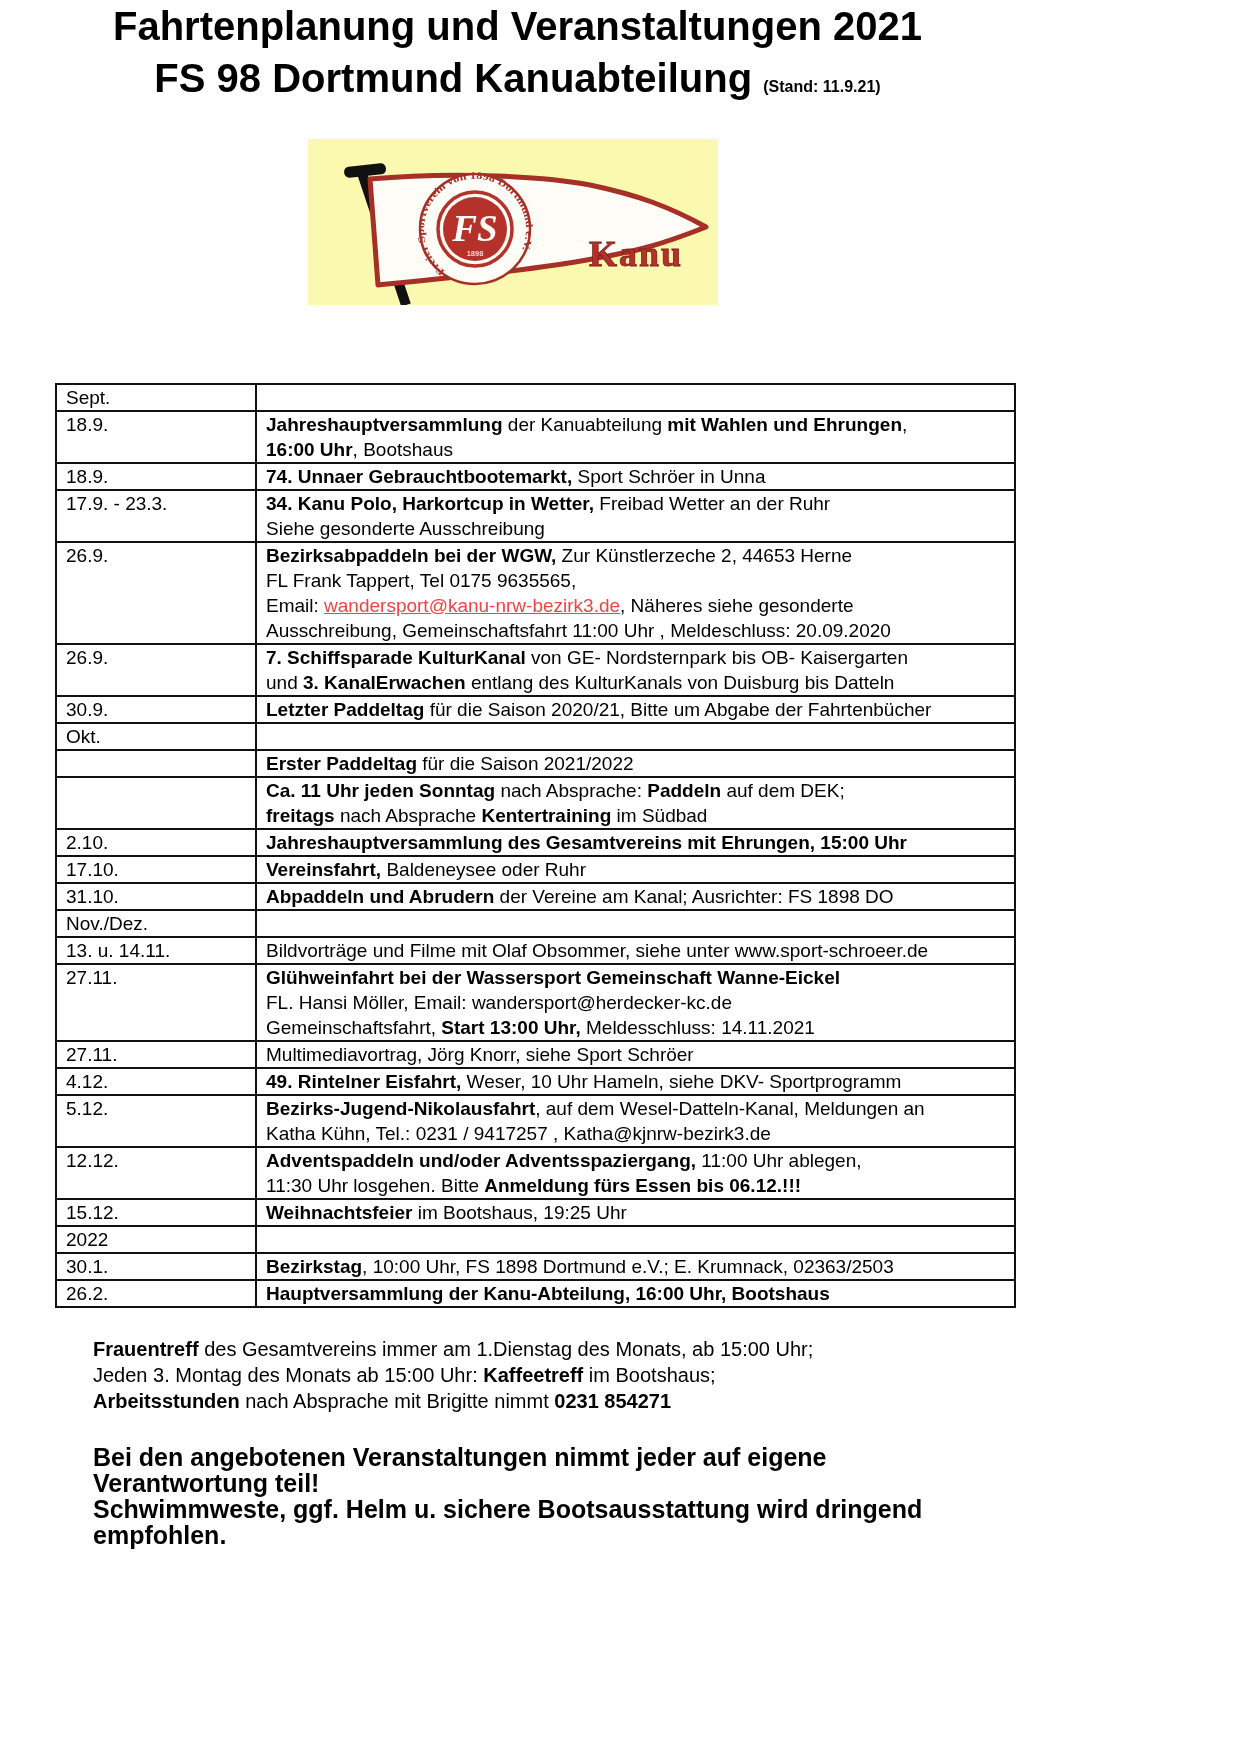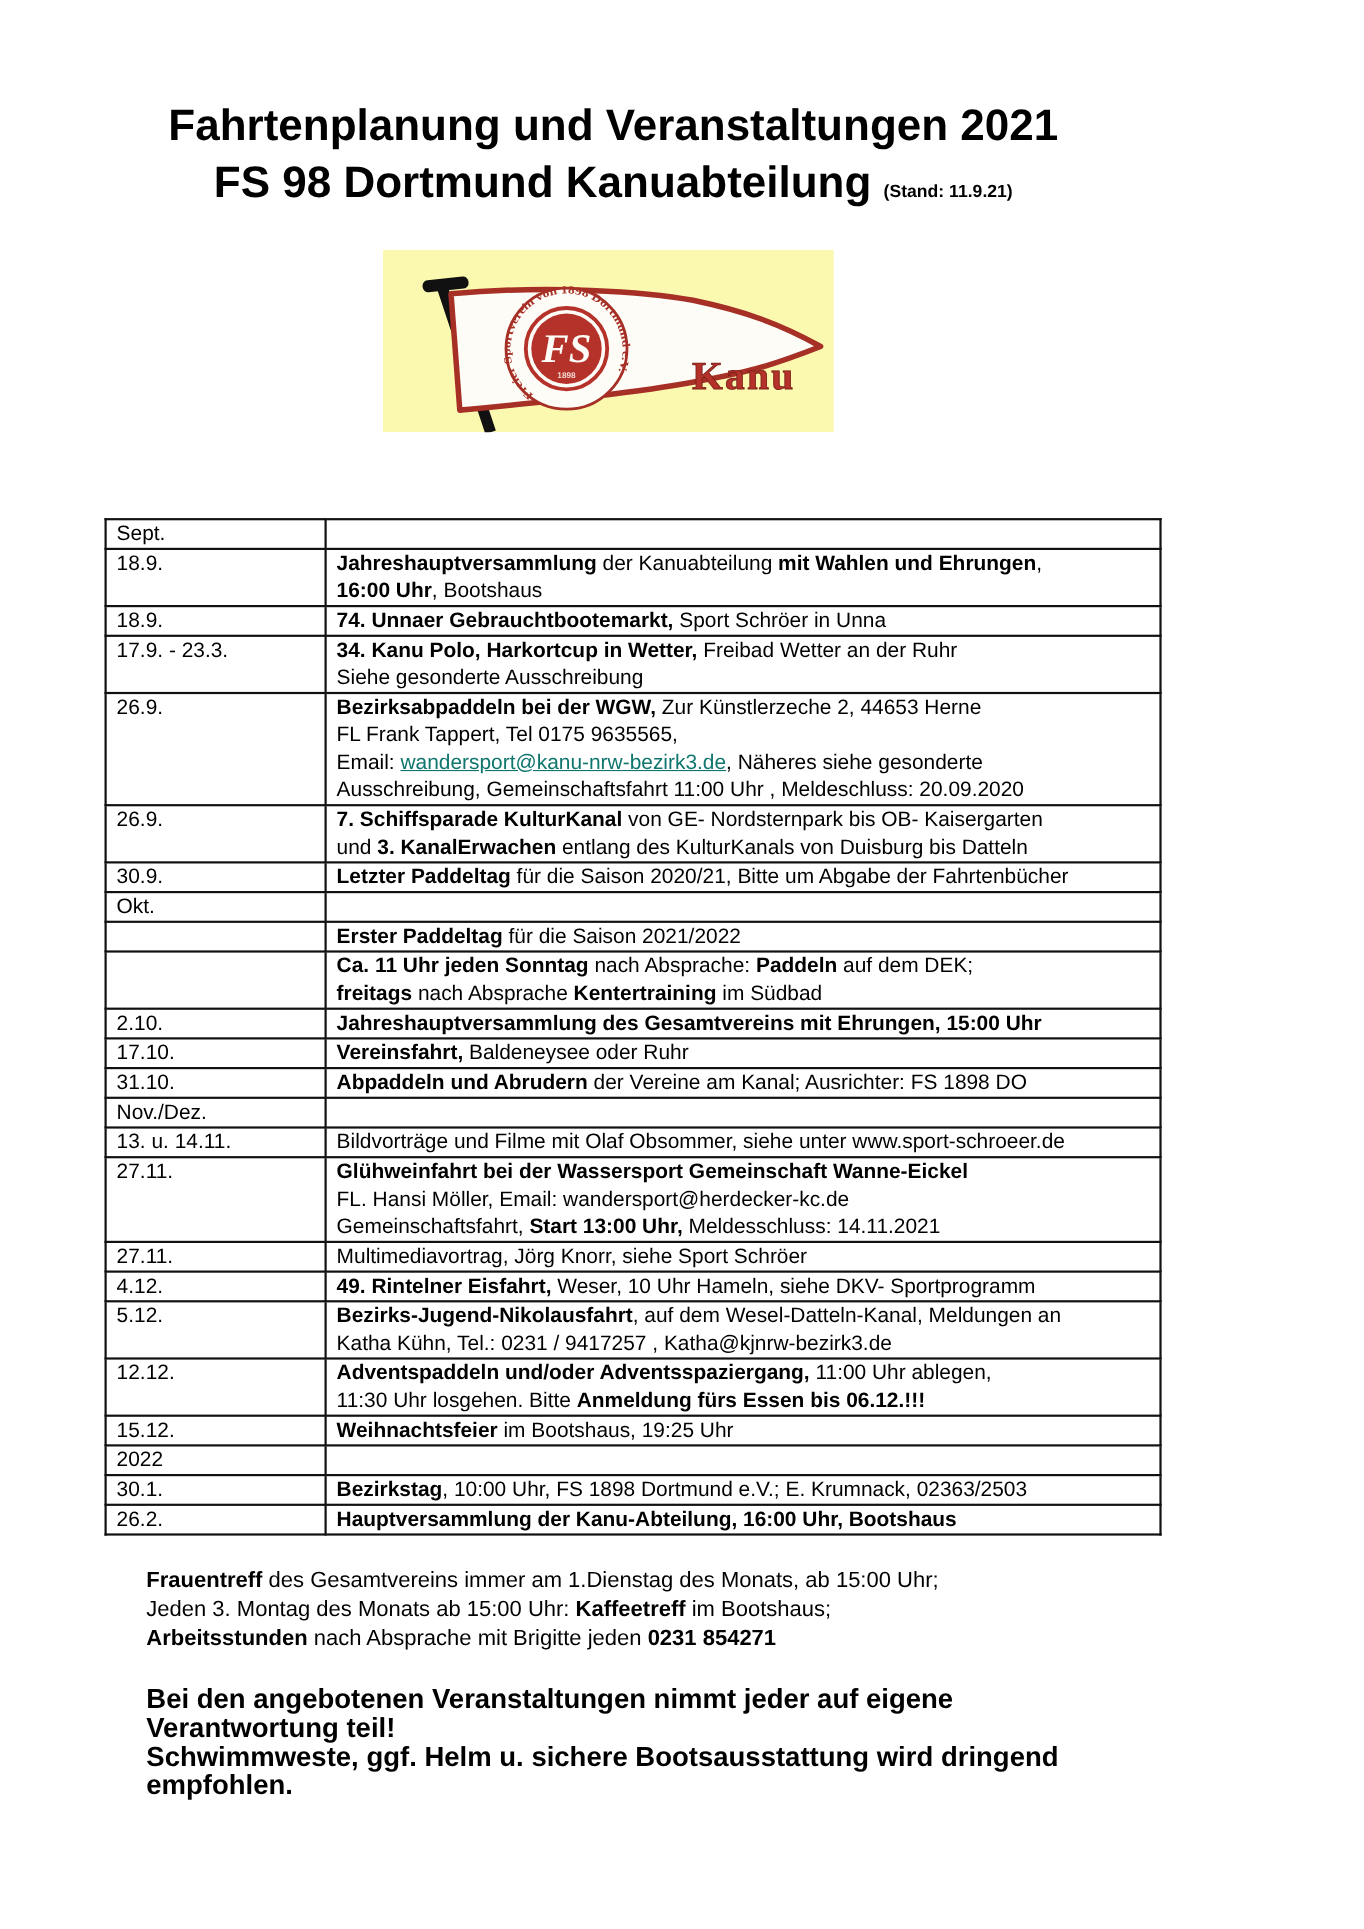--- a/index.html
+++ b/index.html
@@ -1,38 +1,38 @@
 <!DOCTYPE html>
 <html><head>
 <meta charset="utf-8">
 <style>
   html,body{margin:0;padding:0;}
   body{
     width:1240px;height:1754px;background:#ffffff;color:#000;
     font-family:"Liberation Sans","DejaVu Sans",sans-serif;
     position:relative;overflow:hidden;
   }
-  .content{width:925px;margin-left:95px;padding-top:88px;}
+  .content{width:925px;margin-left:55px;}
   h1.title{
     margin:0;text-align:center;font-size:40px;font-weight:bold;
     line-height:52px;letter-spacing:0px;
   }
   h1.title .stand{font-size:16px;font-weight:bold;letter-spacing:0;}
   .logo-box{margin:26px 0 0 253px;width:410px;height:166px;display:block;}
   table.schedule{
     margin-top:78px;border-collapse:collapse;width:925px;table-layout:fixed;
     font-size:19px;line-height:25px;
   }
   table.schedule td{
     border:2px solid #111;vertical-align:top;height:25px;
     padding:0 6px 0 9px;overflow:hidden;white-space:nowrap;
   }
   td.date{width:183px;font-weight:normal;}
   td.desc{width:742px;}
-  .link{color:#0f766e;text-decoration:underline;cursor:pointer;}
+  .link{color:#ef4444;text-decoration:underline;cursor:pointer;}
   .notes{
     margin:28px 0 0 38px;font-size:20px;line-height:26px;
   }
   .disclaimer{
     margin:30px 0 0 38px;font-size:25px;line-height:26px;font-weight:bold;
   }
 </style>
 </head>
 <body>
 
@@ -161,16 +161,16 @@
           <td class="date">30.1.</td>
           <td class="desc"><b>Bezirkstag</b><span>, 10:00 Uhr, FS 1898 Dortmund e.V.; E. Krumnack, 02363/2503</span></td>
         </tr>
         <tr>
           <td class="date">26.2.</td>
           <td class="desc"><b>Hauptversammlung der Kanu-Abteilung, 16:00 Uhr, Bootshaus</b></td>
         </tr>
       </tbody>
   </table>
 
-  <div class="notes" id="footer-notes"><b>Frauentreff</b><span> des Gesamtvereins immer am 1.Dienstag des Monats, ab 15:00 Uhr;</span><br><span>Jeden 3. Montag des Monats ab 15:00 Uhr: </span><b>Kaffeetreff</b><span> im Bootshaus;</span><br><b>Arbeitsstunden</b><span> nach Absprache mit Brigitte jeden </span><b>0231 854271</b></div>
+  <div class="notes" id="footer-notes"><b>Frauentreff</b><span> des Gesamtvereins immer am 1.Dienstag des Monats, ab 15:00 Uhr;</span><br><span>Jeden 3. Montag des Monats ab 15:00 Uhr: </span><b>Kaffeetreff</b><span> im Bootshaus;</span><br><b>Arbeitsstunden</b><span> nach Absprache mit Brigitte nimmt </span><b>0231 854271</b></div>
   <div class="disclaimer" id="footer-disclaimer"><b>Bei den angebotenen Veranstaltungen nimmt jeder auf eigene Verantwortung teil!</b><br><b>Schwimmweste, ggf. Helm u. sichere Bootsausstattung wird dringend empfohlen.</b></div>
 
 </div>
 
 </body></html>

